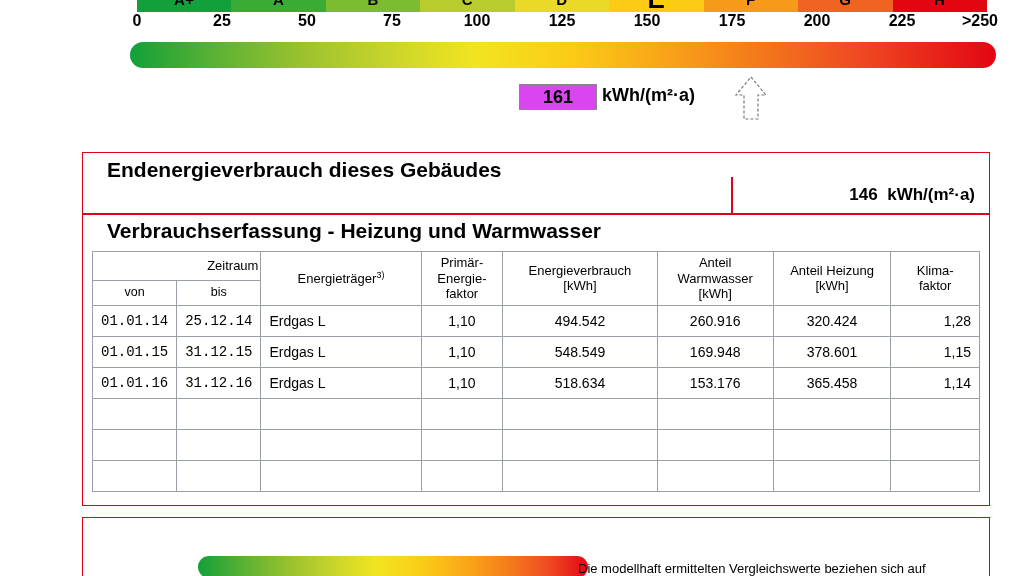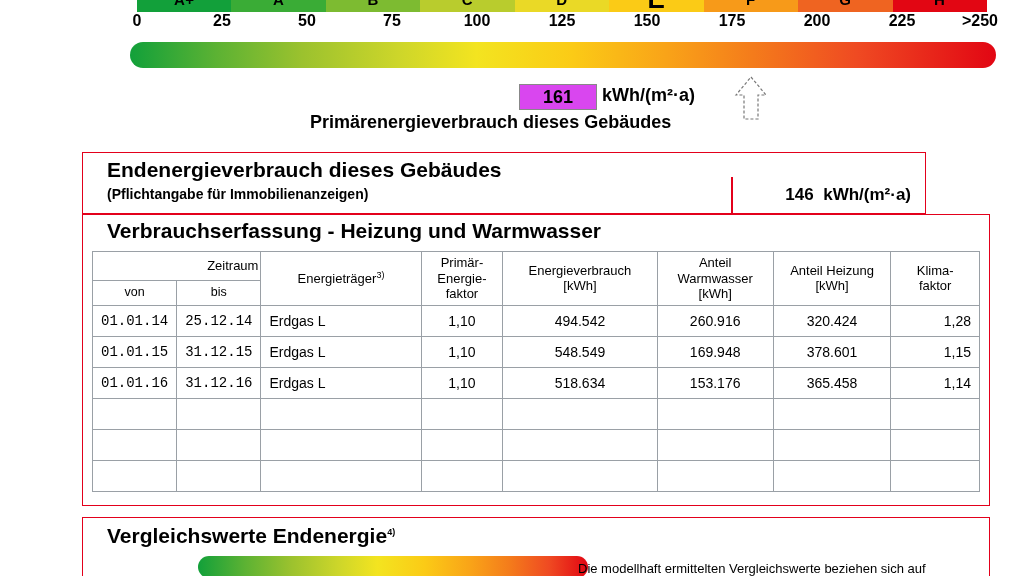--- a/index.html
+++ b/index.html
@@ -127,21 +127,21 @@
   .section {
     position: absolute;
     border: 1.5px solid #e3001b;
     background: #fff;
     box-sizing: border-box;
   }
 
   .sec-end {
     left: 82px;
     top: 152px;
-    width: 844px;
+    width: 908px;
     height: 62px;
     text-decoration: underline;
   }
   .sec-end .title {
     position: absolute;
     left: 24px;
     top: 5px;
     font-size: 21px;
     font-weight: bold;
   }
@@ -305,32 +305,30 @@
       <span class="tick" style="left:595px;">175</span>
       <span class="tick" style="left:680px;">200</span>
       <span class="tick" style="left:765px;">225</span>
       <span class="tick" style="left:843px;">&gt;250</span>
     </div>
 
     <div class="gradient-bar"></div>
 
     <div class="value-box">161</div>
     <div class="value-unit">kWh/(m²·a)</div>
-    <div class="value-caption">Primärenergieverbrauch dieses Gebäudes</div>
 
     <div class="arrow-marker">
       <svg width="36" height="46" viewBox="0 0 36 46">
         <polygon points="18,2 33,20 25,20 25,44 11,44 11,20 3,20" fill="#ffffff" stroke="#777777" stroke-width="1.2" stroke-dasharray="3,2"></polygon>
       </svg>
     </div>
   </div>
 
   <div class="section sec-end">
     <div class="title">Endenergieverbrauch dieses Gebäudes</div>
-    <div class="subtitle">(Pflichtangabe für Immobilienanzeigen)</div>
     <div class="divider"></div>
     <div class="endvalue">
       <span>146</span>&nbsp;&nbsp;<span>kWh/(m²·a)</span>
     </div>
   </div>
 
   <div class="section sec-table">
     <div class="title">Verbrauchserfassung - Heizung und Warmwasser</div>
 
     <table class="consumption">
@@ -427,20 +425,17 @@
           <td class="c-verbrauch"></td>
           <td class="c-ww"></td>
           <td class="c-hz"></td>
           <td class="c-klima"></td>
         </tr>
       </tbody>
     </table>
   </div>
 
   <div class="section sec-compare">
-    <div class="title">
-      <span>Vergleichswerte Endenergie</span><span class="sup">4)</span>
-    </div>
     <div class="compare-bar"></div>
     <div class="note">Die modellhaft ermittelten Vergleichswerte beziehen sich auf</div>
   </div>
 
 </div>
 
 </body></html>

